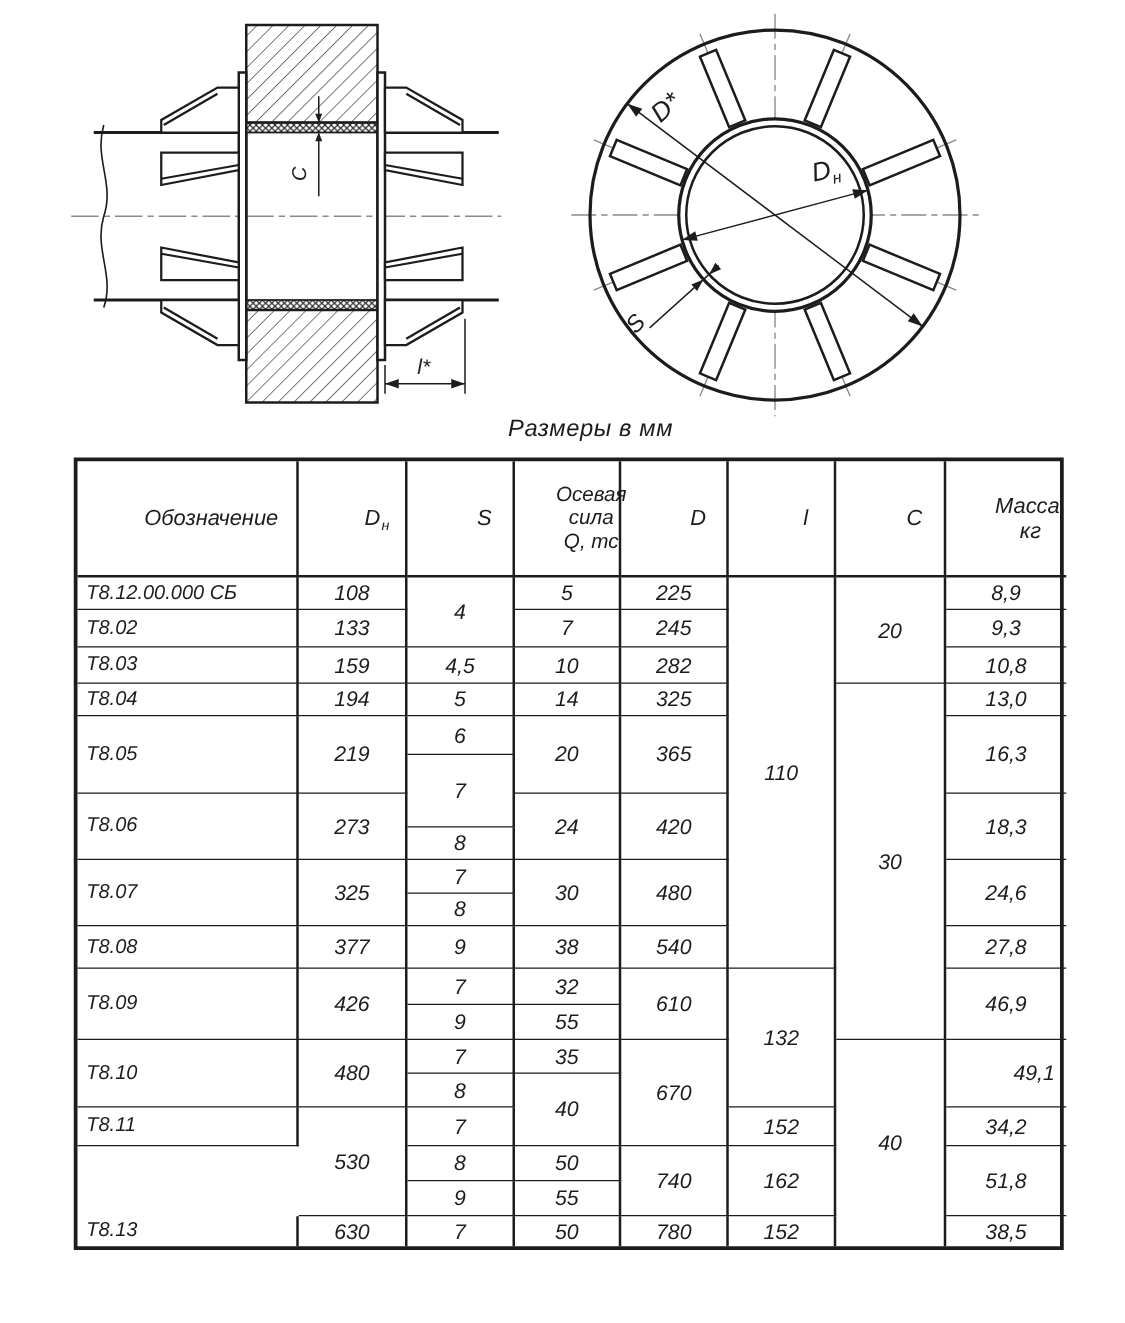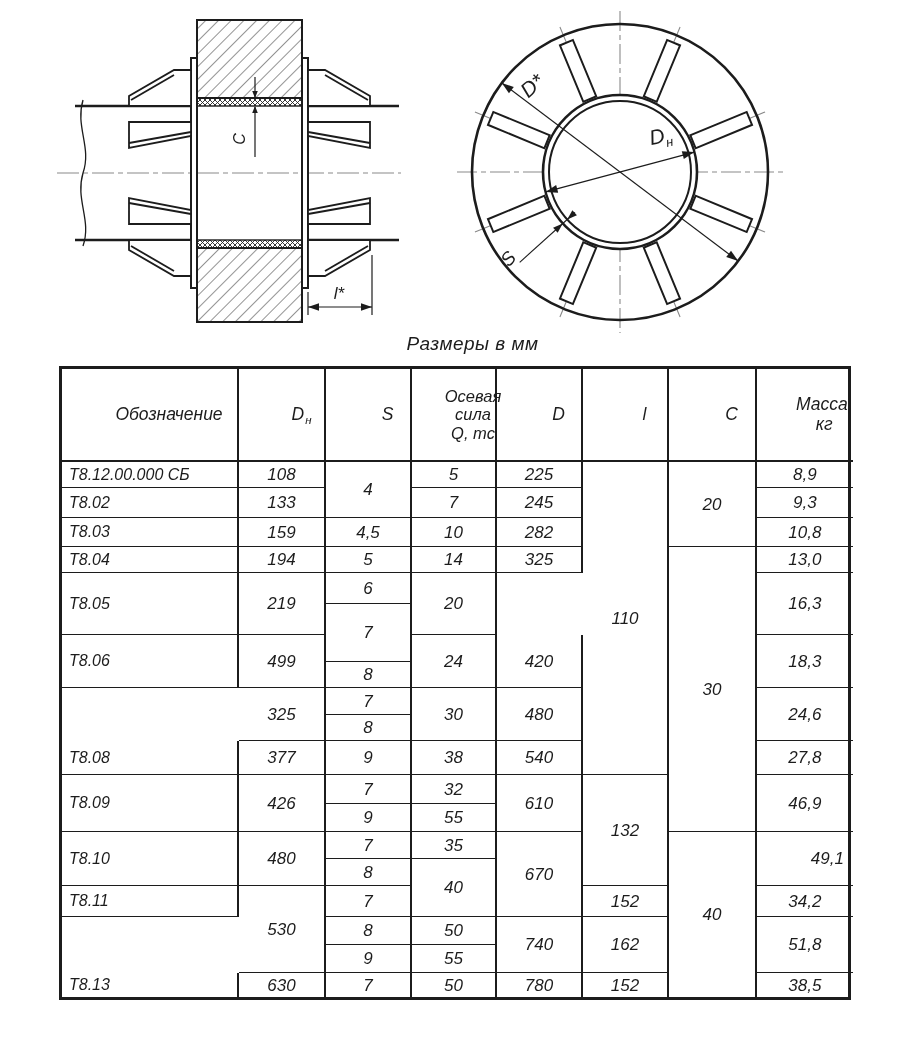--- a/index.html
+++ b/index.html
@@ -193,31 +193,32 @@
       <div>Масса,</div>
       <div>кг</div>
     </div>
 
   <div class="cell left" style="grid-area: 2 / 1 / span 2;">Т8.12.00.000 СБ</div>
       <div class="cell left" style="grid-area: 4 / 1 / span 2;">Т8.02</div>
       <div class="cell left" style="grid-area: 6 / 1 / span 2;">Т8.03</div>
       <div class="cell left" style="grid-area: 8 / 1 / span 2;">Т8.04</div>
       <div class="cell left" style="grid-area: 10 / 1 / span 2;">Т8.05</div>
       <div class="cell left" style="grid-area: 12 / 1 / span 2;">Т8.06</div>
+      <div class="cell left" style="grid-area: 14 / 1 / span 2;">Т8.07</div>
       <div class="cell left" style="grid-area: 16 / 1 / span 2;">Т8.08</div>
       <div class="cell left" style="grid-area: 18 / 1 / span 2;">Т8.09</div>
       <div class="cell left" style="grid-area: 20 / 1 / span 2;">Т8.10</div>
       <div class="cell left" style="grid-area: 22 / 1 / span 2;">Т8.11</div>
       <div class="cell left no-b" style="grid-area: 26 / 1 / span 2;">Т8.13</div>
       <div class="cell" style="grid-area: 2 / 2 / span 2;">108</div>
       <div class="cell" style="grid-area: 4 / 2 / span 2;">133</div>
       <div class="cell" style="grid-area: 6 / 2 / span 2;">159</div>
       <div class="cell" style="grid-area: 8 / 2 / span 2;">194</div>
       <div class="cell" style="grid-area: 10 / 2 / span 2;">219</div>
-      <div class="cell" style="grid-area: 12 / 2 / span 2;">499</div>
+      <div class="cell" style="grid-area: 12 / 2 / span 2;">273</div>
       <div class="cell" style="grid-area: 14 / 2 / span 2;">325</div>
       <div class="cell" style="grid-area: 16 / 2 / span 2;">377</div>
       <div class="cell" style="grid-area: 18 / 2 / span 2;">426</div>
       <div class="cell" style="grid-area: 20 / 2 / span 2;">480</div>
       <div class="cell" style="grid-area: 22 / 2 / span 4;">530</div>
       <div class="cell no-b" style="grid-area: 26 / 2 / span 2;">630</div>
       <div class="cell" style="grid-area: 2 / 3 / span 4;">4</div>
       <div class="cell" style="grid-area: 6 / 3 / span 2;">4,5</div>
       <div class="cell" style="grid-area: 8 / 3 / span 2;">5</div>
       <div class="cell" style="grid-area: 10 / 3 / span 1;">6</div>
@@ -246,20 +247,21 @@
       <div class="cell" style="grid-area: 19 / 4 / span 1;">55</div>
       <div class="cell" style="grid-area: 20 / 4 / span 1;">35</div>
       <div class="cell" style="grid-area: 21 / 4 / span 3;">40</div>
       <div class="cell" style="grid-area: 24 / 4 / span 1;">50</div>
       <div class="cell" style="grid-area: 25 / 4 / span 1;">55</div>
       <div class="cell no-b" style="grid-area: 26 / 4 / span 2;">50</div>
       <div class="cell" style="grid-area: 2 / 5 / span 2;">225</div>
       <div class="cell" style="grid-area: 4 / 5 / span 2;">245</div>
       <div class="cell" style="grid-area: 6 / 5 / span 2;">282</div>
       <div class="cell" style="grid-area: 8 / 5 / span 2;">325</div>
+      <div class="cell" style="grid-area: 10 / 5 / span 2;">365</div>
       <div class="cell" style="grid-area: 12 / 5 / span 2;">420</div>
       <div class="cell" style="grid-area: 14 / 5 / span 2;">480</div>
       <div class="cell" style="grid-area: 16 / 5 / span 2;">540</div>
       <div class="cell" style="grid-area: 18 / 5 / span 2;">610</div>
       <div class="cell" style="grid-area: 20 / 5 / span 4;">670</div>
       <div class="cell" style="grid-area: 24 / 5 / span 2;">740</div>
       <div class="cell no-b" style="grid-area: 26 / 5 / span 2;">780</div>
       <div class="cell" style="grid-area: 2 / 6 / span 16;">110</div>
       <div class="cell" style="grid-area: 18 / 6 / span 4;">132</div>
       <div class="cell" style="grid-area: 22 / 6 / span 2;">152</div>

